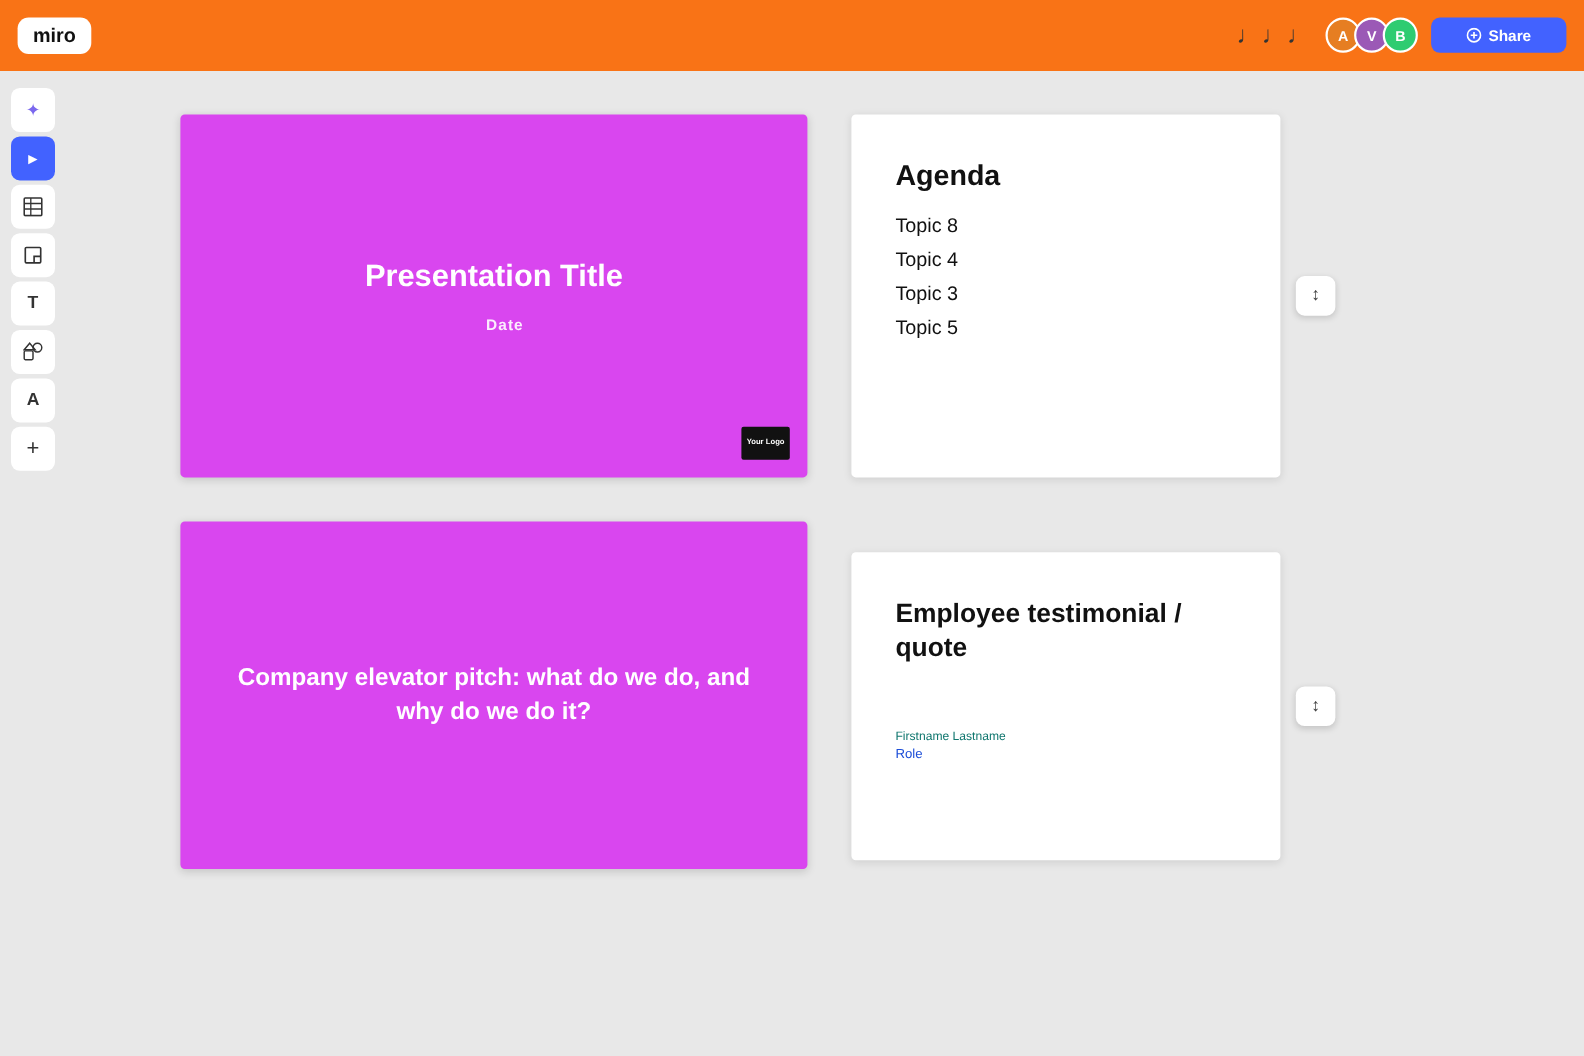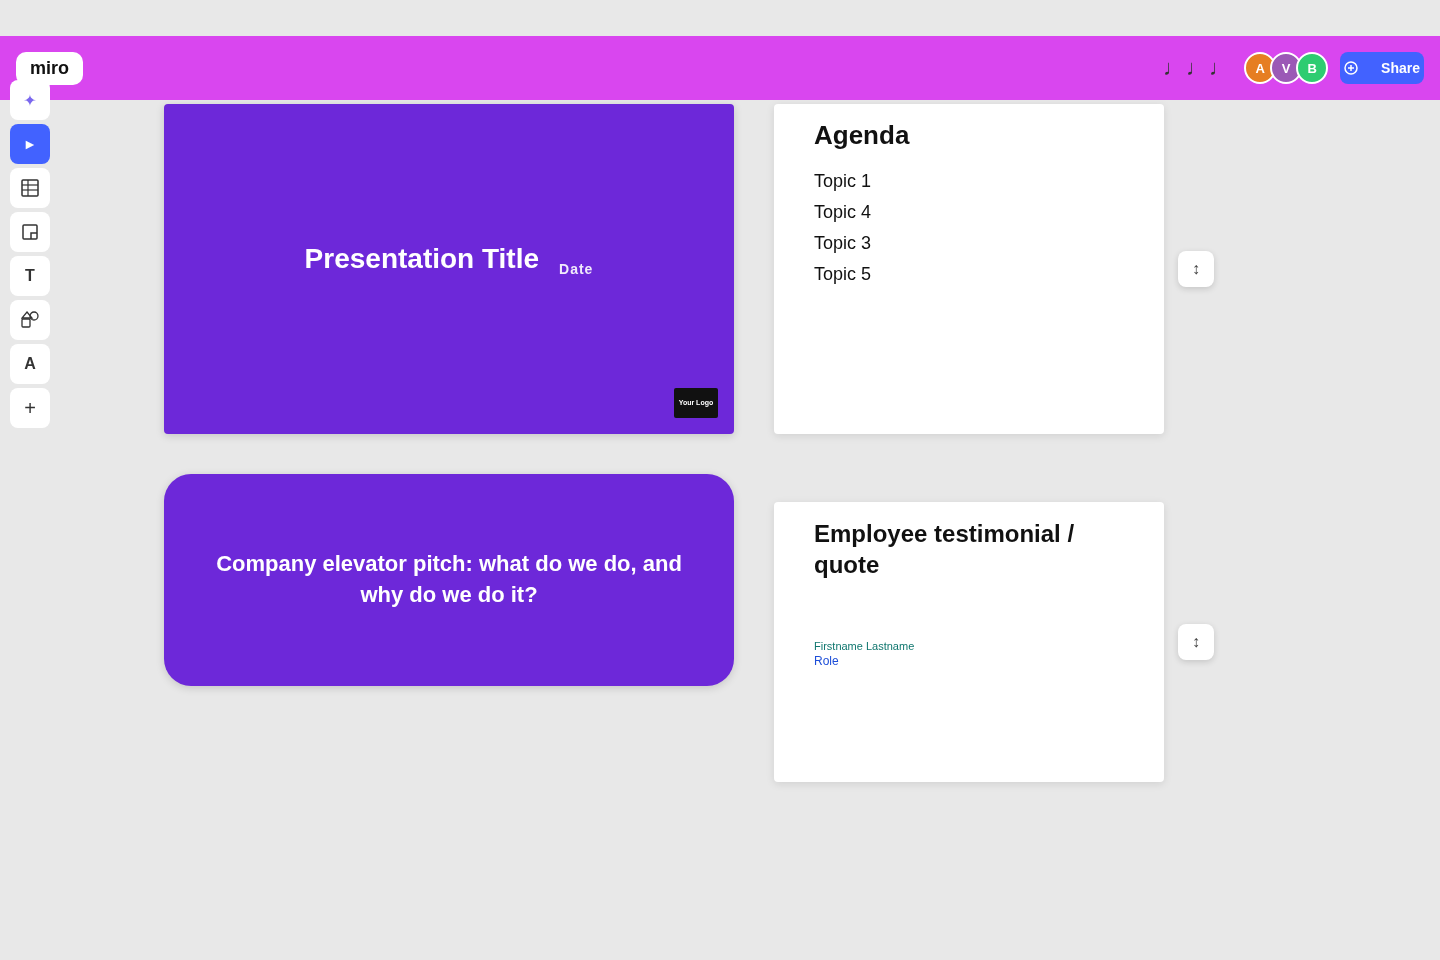--- a/index.html
+++ b/index.html
@@ -10,27 +10,26 @@
       height: 960px;
       overflow: hidden;
       position: relative;
     }
 
     
     #topbar {
       position: fixed;
       top: 0; left: 0; right: 0;
       height: 64px;
-      background: #d946ef;
+      background: #f97316;
       display: flex;
       align-items: center;
       justify-content: space-between;
       padding: 0 16px;
       z-index: 100;
-      margin-top: 36px;
     }
     #logo-box {
       background: white;
       border-radius: 10px;
       padding: 6px 14px;
       font-size: 18px;
       font-weight: 700;
       color: #111;
     }
     #topbar-right {
@@ -59,27 +58,27 @@
       font-weight: 600;
       color: white;
       margin-left: -6px;
     }
     .avatar:first-child { margin-left: 0; }
     #share-button {
       background: #4262ff;
       color: white;
       border: none;
       border-radius: 8px;
-      padding: 8px 4px;
+      padding: 8px 32px;
       font-size: 14px;
       font-weight: 600;
       cursor: pointer;
       display: flex;
       align-items: center;
-      gap: 23px;
+      gap: 6px;
       text-align: right;
     }
 
     
     #left-toolbar {
       position: fixed;
       top: 80px;
       left: 10px;
       display: flex;
       flex-direction: column;
@@ -124,34 +123,34 @@
       display: grid;
       grid-template-columns: 570px 390px;
       grid-template-rows: auto auto;
       gap: 40px 40px;
     }
 
     
     .slide-blue {
       width: 570px;
       height: 330px;
-      background: #6d28d9;
+      background: #d946ef;
       border-radius: 4px;
       display: flex;
-      flex-direction: row;
+      flex-direction: column;
       align-items: center;
       justify-content: center;
       position: relative;
       box-shadow: 0 2px 8px rgba(0,0,0,0.15);
     }
     .slide-white {
       width: 390px;
       background: white;
       border-radius: 4px;
-      padding: 16px 40px;
+      padding: 40px 40px;
       box-shadow: 0 2px 8px rgba(0,0,0,0.1);
       position: relative;
     }
 
     
     .slide-title-text {
       color: white;
       font-size: 28px;
       font-weight: 800;
       text-align: center;
@@ -301,28 +300,28 @@
   <div id="slides-area">
 
     <div class="slide-blue" style="height:330px;">
       <div class="slide-title-text">Presentation Title</div>
       <div class="slide-date-text">Date</div>
       <div class="logo-placeholder">Your Logo</div>
     </div>
 
     <div class="slide-white" style="height:330px; position:relative;">
       <div class="agenda-title">Agenda</div>
-      <div class="agenda-item">Topic 1</div>
+      <div class="agenda-item">Topic 8</div>
       <div class="agenda-item">Topic 4</div>
       <div class="agenda-item">Topic 3</div>
       <div class="agenda-item">Topic 5</div>
       <div class="resize-handle">↕</div>
     </div>
 
-    <div class="slide-blue" style="height:212px;border-radius:27px;">
+    <div class="slide-blue" style="height:316px;">
       <div class="slide-pitch-text">Company elevator pitch: what do we do, and why do we do it?</div>
     </div>
 
     <div class="slide-white" style="height:280px; position:relative;margin-top:28px;">
       <div class="testimonial-title">Employee testimonial / quote</div>
       <div class="testimonial-name">Firstname Lastname</div>
       <div class="testimonial-role">Role</div>
       <div class="resize-handle">↕</div>
     </div>
 

